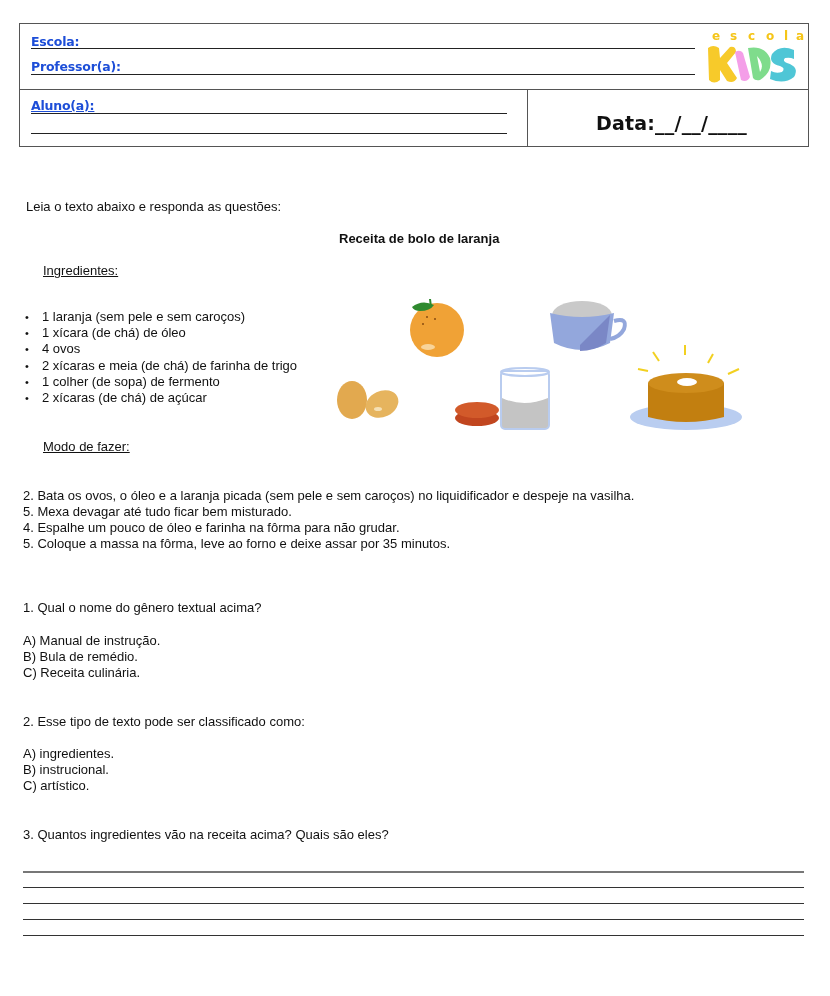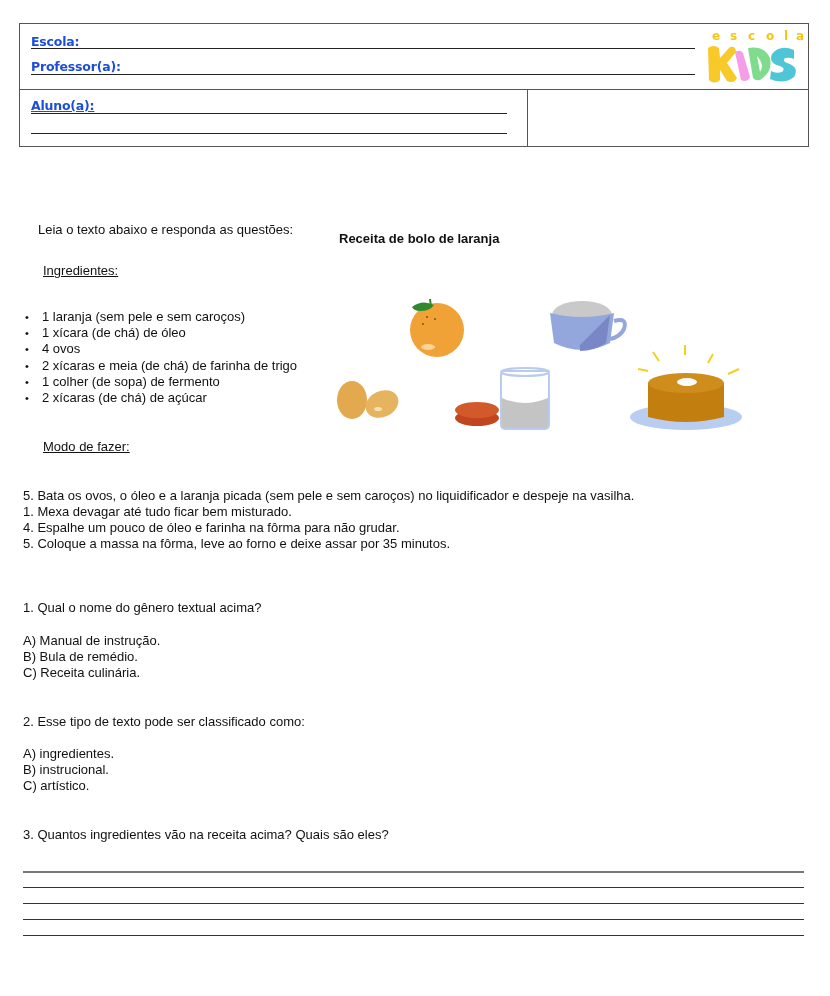--- a/index.html
+++ b/index.html
@@ -42,38 +42,39 @@
     <span class="field-label" style="left:11px; top:10px;">Escola:</span>
     <div class="field-line" style="left:11px; top:24px; width:664px;"></div>
     <span class="field-label" style="left:11px; top:35px;">Professor(a):</span>
     <div class="field-line" style="left:11px; top:50px; width:664px;"></div>
   </div>
   <div class="header-bottom-left">
     <span class="field-label" style="left:11px; top:8px;text-decoration:underline;">Aluno(a):</span>
     <div class="field-line" style="left:11px; top:23px; width:476px;"></div>
     <div class="field-line" style="left:11px; top:43px; width:476px;"></div>
   </div>
+  <span class="date-label" style="left:576px; top:88px;">Data:__/__/____</span>
 </div>
 
 <svg class="logo" viewBox="0 0 100 60">
   <g font-family="DejaVu Sans, sans-serif" font-size="12" font-weight="bold" fill="#f5c518">
     <text x="8" y="12">e</text>
       <text x="26" y="12">s</text>
       <text x="44" y="12">c</text>
       <text x="62" y="12">o</text>
       <text x="80" y="12">l</text>
       <text x="92" y="12">a</text>
   </g>
   <path d="M4 20 q5 -4 11 0 l1 10 l10 -11 q6 -1 6 5 l-9 11 l10 15 q-3 6 -10 3 l-7 -11 l0 10 q-6 5 -11 0 z" fill="#f7ca2a"></path>
   <path d="M31 24 q5 -3 8 1 l7 24 q-3 6 -9 3 z" fill="#f49ee8"></path>
   <path d="M44 20 q16 -3 22 10 q3 14 -10 22 q-5 1 -7 -2 z M53 28 l3 16 q5 -7 -3 -16 z" fill="#7fdc8c" fill-rule="evenodd"></path>
   <path d="M90 22 q-14 -6 -22 4 q-4 9 8 12 q6 2 2 6 q-6 2 -11 -1 l-1 8 q14 6 24 -2 q6 -10 -7 -14 q-5 -2 -2 -5 q5 -1 9 1 z" fill="#4fc6d6"></path>
 </svg>
 
-<div class="txt" style="left:38px; top:199px;margin-top:23px;">Leia o texto abaixo e responda as questões:</div>
+<div class="txt" style="left:26px; top:199px;">Leia o texto abaixo e responda as questões:</div>
 
 <div class="txt bold" style="left:339px; top:231px;">Receita de bolo de laranja</div>
 
 <div class="txt underline" style="left:23px; top:263px;">Ingredientes:</div>
 <ul class="ingredients">
   <li><span class="bullet">•</span><span>1 laranja (sem pele e sem caroços)</span></li>
   <li><span class="bullet">•</span><span>1 xícara (de chá) de óleo</span></li>
   <li><span class="bullet">•</span><span>4 ovos</span></li>
   <li><span class="bullet">•</span><span>2 xícaras e meia (de chá) de farinha de trigo</span></li>
   <li><span class="bullet">•</span><span>1 colher (de sopa) de fermento</span></li>
@@ -126,22 +127,22 @@
         <line x1="323" y1="67" x2="329" y2="76"></line>
       <line x1="355" y1="60" x2="355" y2="70"></line>
         <line x1="383" y1="69" x2="378" y2="78"></line>
       <line x1="409" y1="84" x2="398" y2="89"></line>
     </g>
   </g>
 </svg>
 
 <div class="txt underline" style="left:23px; top:439px;text-align:right;">Modo de fazer:</div>
 <div class="steps">
-  <div>5. Bata os ovos, o óleo e a laranja picada (sem pele e sem caroços) no liquidificador e despeje na vasilha.</div>
-  <div>1. Mexa devagar até tudo ficar bem misturado.</div>
+  <div>2. Bata os ovos, o óleo e a laranja picada (sem pele e sem caroços) no liquidificador e despeje na vasilha.</div>
+  <div>5. Mexa devagar até tudo ficar bem misturado.</div>
   <div>4. Espalhe um pouco de óleo e farinha na fôrma para não grudar.</div>
   <div>5. Coloque a massa na fôrma, leve ao forno e deixe assar por 35 minutos.</div>
 </div>
 
 <div class="txt" style="left:23px; top:600px;text-align:center;">1. Qual o nome do gênero textual acima?</div>
 <div class="txt" style="left:23px; top:633px;">A) Manual de instrução.</div>
 <div class="txt" style="left:23px; top:649px;">B) Bula de remédio.</div>
 <div class="txt" style="left:23px; top:665px;">C) Receita culinária.</div>
 
 <div class="txt" style="left:23px; top:714px;">2. Esse tipo de texto pode ser classificado como:</div>

